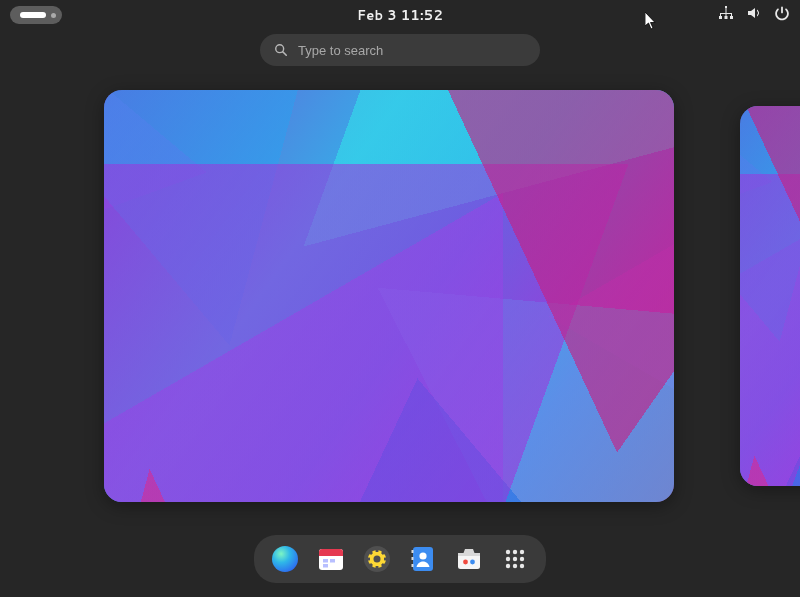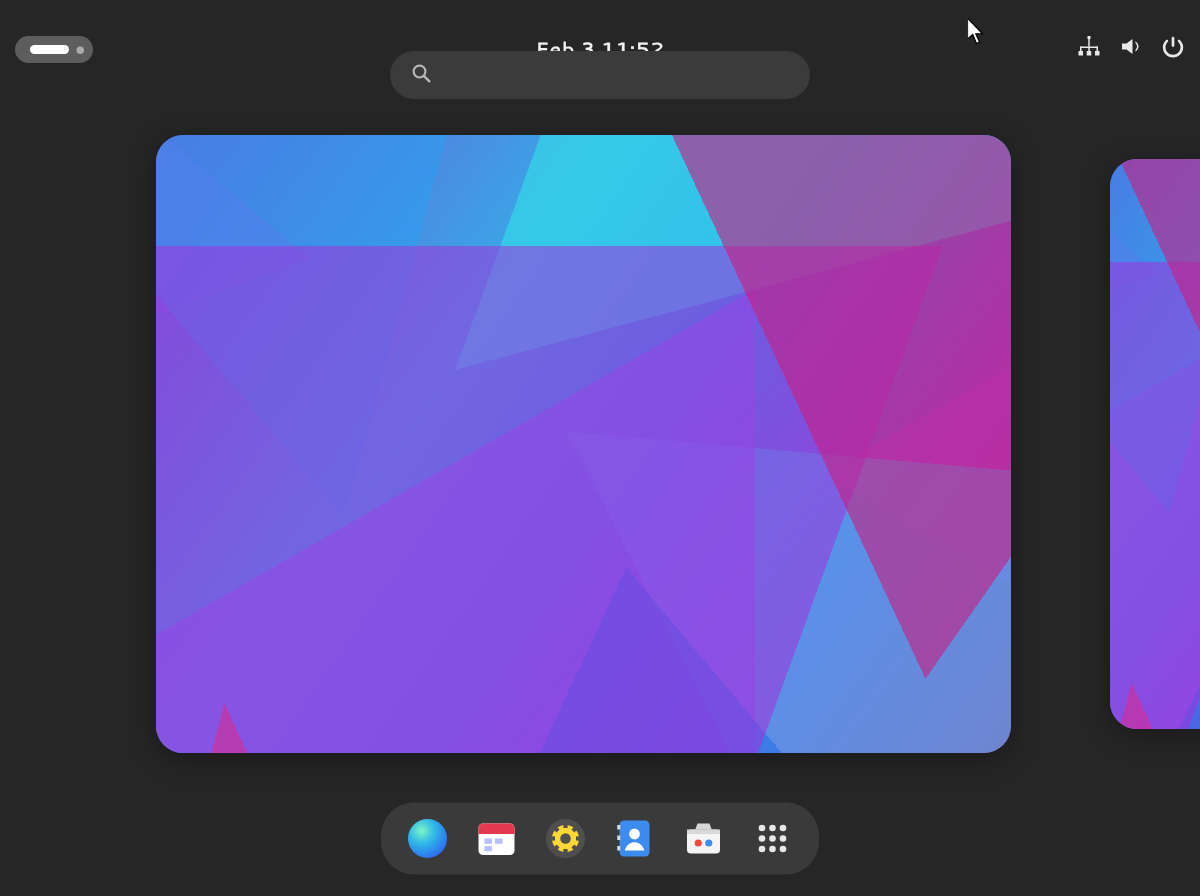--- a/index.html
+++ b/index.html
@@ -15,21 +15,20 @@
   .topbar {
     position: absolute;
     top: 4px; left: 0; right: 0;
     height: 22px;
     display: flex;
     align-items: center;
     padding: 0 10px;
     font-size: 13px;
     font-weight: 600;
     color: #f0f0f0;
-    margin-top: 18px;
   }
   .activities-pill {
     background: #5d5d5d;
     border-radius: 11px;
     height: 18px;
     width: 52px;
     display: flex;
     align-items: center;
     justify-content: flex-end;
     padding: 0 6px 0 0;
@@ -184,20 +183,21 @@
     </svg>
 </div>
 
 <div class="search-wrap">
   <span>
     <svg viewBox="0 0 16 16">
         <circle cx="6.5" cy="6.5" r="4.5" fill="none" stroke="#b8b8b8" stroke-width="1.6"></circle>
         <line x1="10" y1="10" x2="14" y2="14" stroke="#b8b8b8" stroke-width="1.8" stroke-linecap="round"></line>
       </svg>
   </span>
+  <input type="text" placeholder="Type to search" style="">
 </div>
 
 <div class="overview">
   <div class="workspace ws-main">
     <div class="wallpaper"></div>
   </div>
   <div class="workspace ws-next">
     <div class="wallpaper"></div>
   </div>
 </div>

